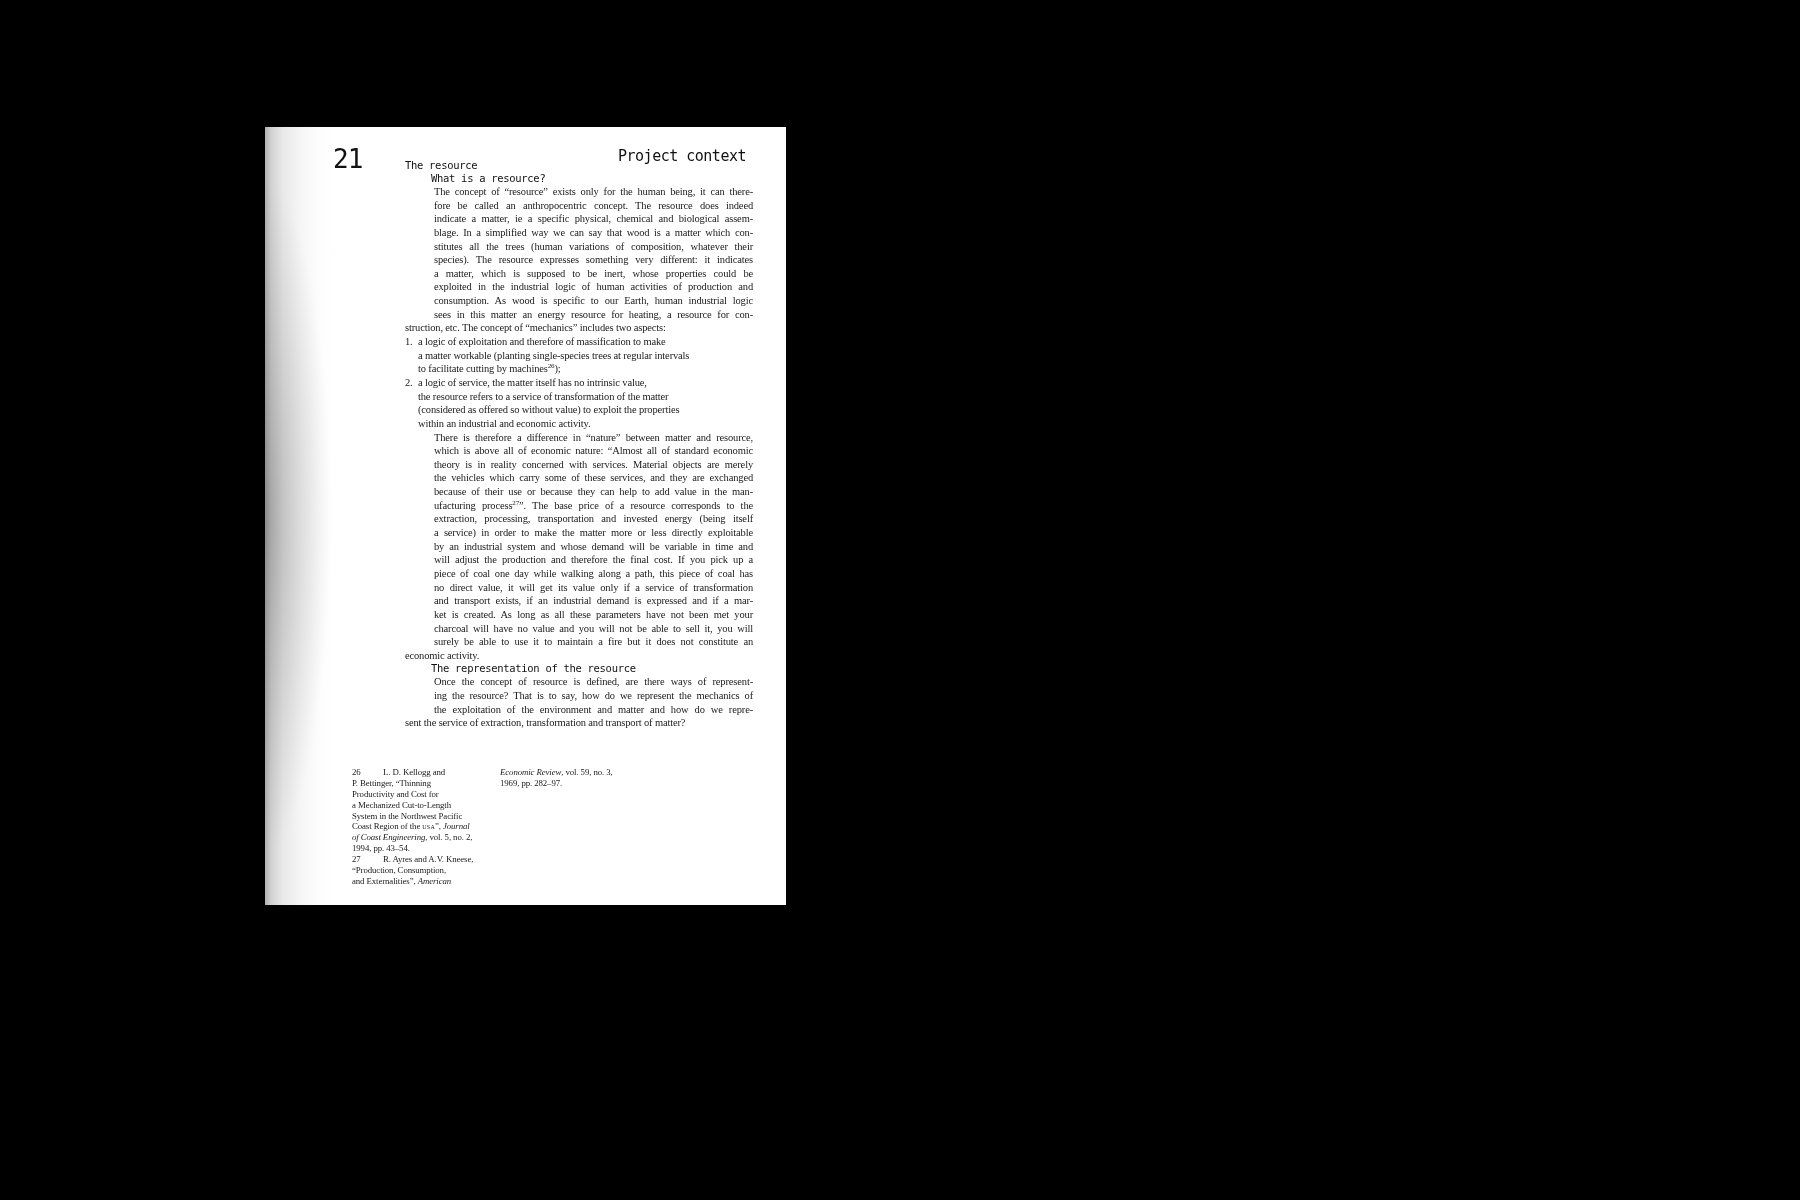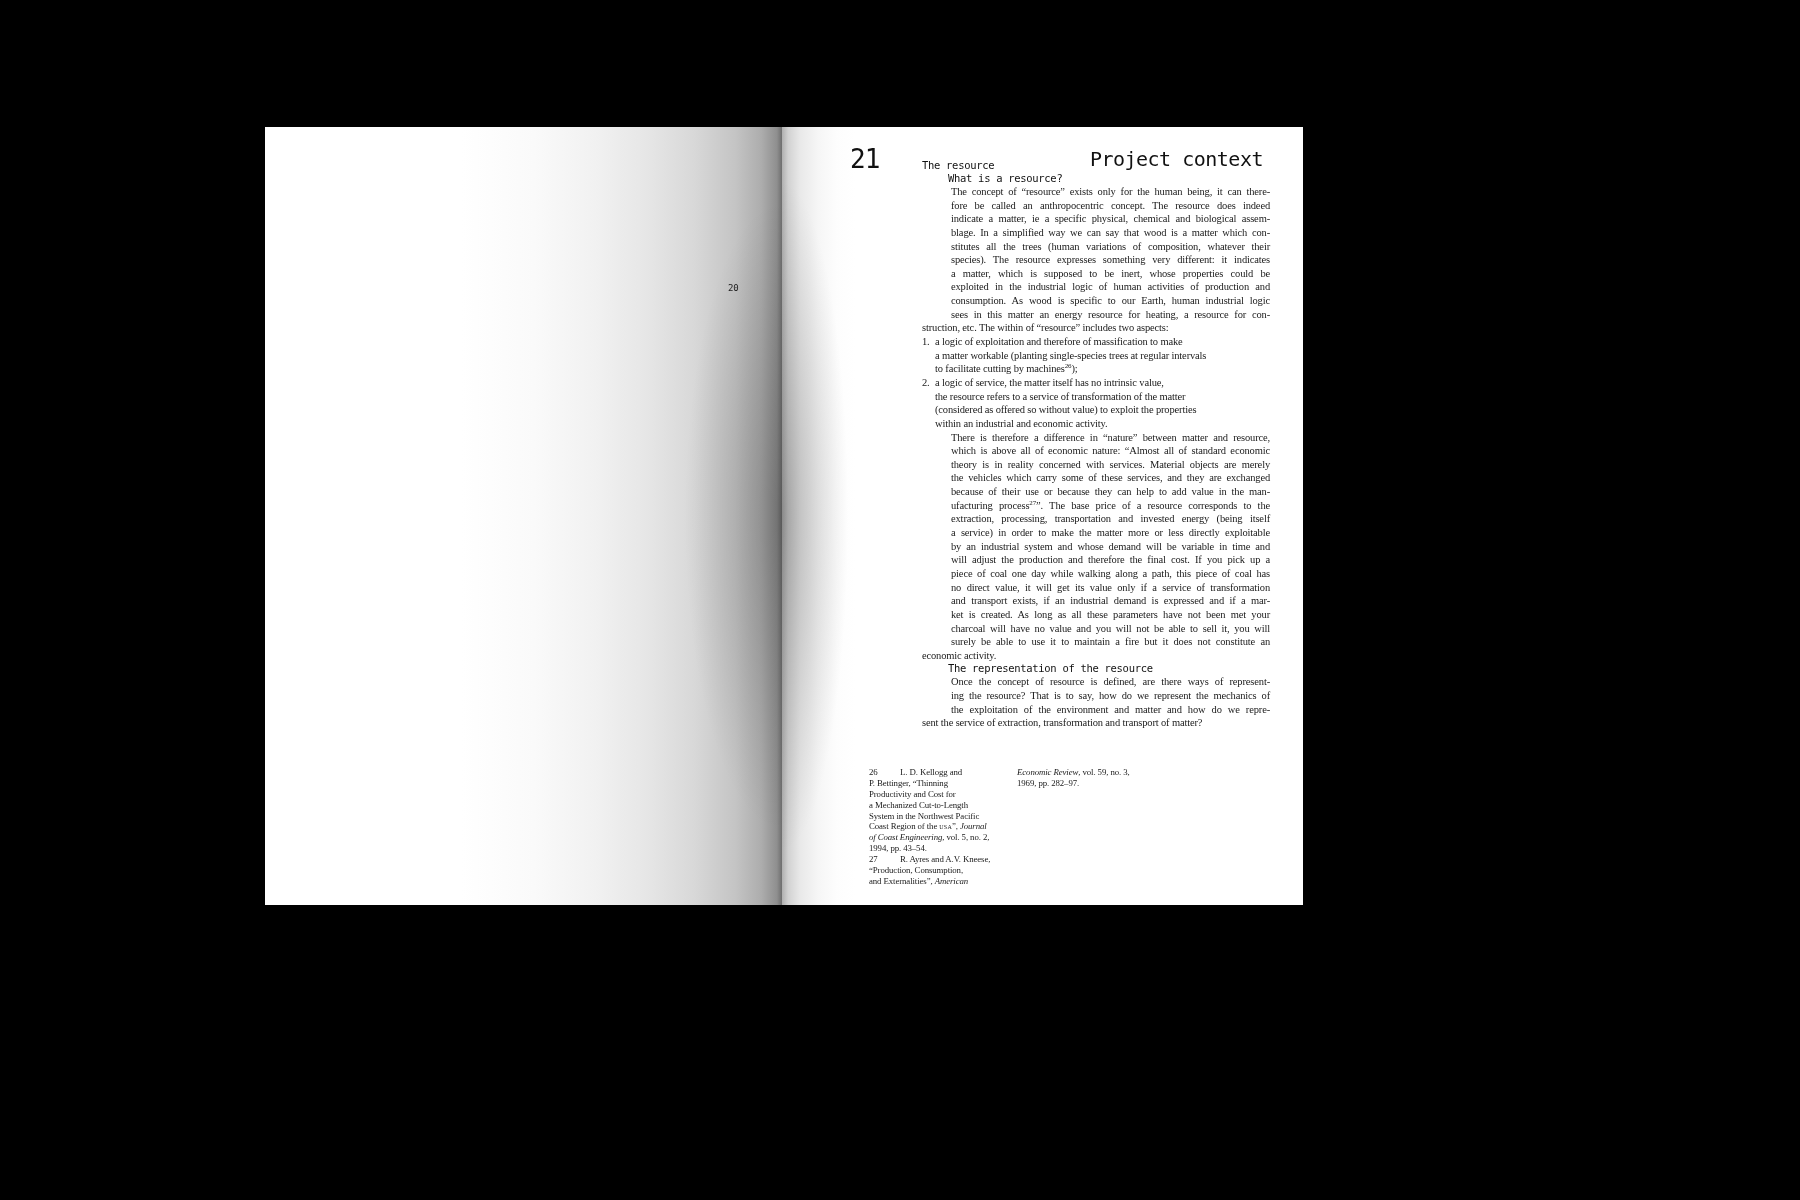--- a/index.html
+++ b/index.html
@@ -39,21 +39,21 @@
     font-size:9px;font-weight:500;letter-spacing:-0.2px;color:#1c1c1c;
   }
   .pn-right{
     position:absolute;left:68px;top:17px;
     font-family:"DejaVu Sans Mono", monospace;
     font-size:26px;font-weight:500;letter-spacing:-1px;color:#111;
   }
   .section-title{
     position:absolute;top:20px;right:40px;
     font-family:"DejaVu Sans Mono", monospace;
-    font-size:20px;font-weight:500;letter-spacing:-0.5px;color:#111;
+    font-size:15px;font-weight:500;letter-spacing:-0.5px;color:#111;
     white-space:nowrap;
   }
   .column{
     position:absolute;left:140px;top:32px;width:348px;color:#1a1a1a;
   }
   .running-header{
     font-family:"DejaVu Sans Mono", monospace;
     font-size:10.5px;font-weight:500;letter-spacing:-0.3px;color:#111;
     height:13px;line-height:13px;white-space:nowrap;
   }
@@ -82,45 +82,41 @@
     font-size:8.8px;letter-spacing:-0.1px;
     height:10.9px;line-height:10.9px;white-space:nowrap;margin-left:21px;
   }
 </style>
 </head>
 <body>
 
 <div class="stage">
   <div class="spread">
 
-    <div class="page page-left">
-      <div class="gutter-shade-left"></div>
-      <div class="pn-left">20</div>
-    </div>
 
     <div class="page page-right">
       <div class="gutter-shade-right"></div>
       <div class="pn-right">21</div>
       <div class="section-title">Project context</div>
 
       <div class="column">
         <div class="running-header">The resource</div>
         <div id="blocks">
             <div class="subhead">What is a resource?</div>
             <div class="bline just"><span>The concept of “resource” exists only for the human being, it can there-</span></div>
             <div class="bline just"><span>fore be called an anthropocentric concept. The resource does indeed</span></div>
             <div class="bline just"><span>indicate a matter, ie a specific physical, chemical and biological assem-</span></div>
             <div class="bline just"><span>blage. In a simplified way we can say that wood is a matter which con-</span></div>
             <div class="bline just"><span>stitutes all the trees (human variations of composition, whatever their</span></div>
             <div class="bline just"><span>species). The resource expresses something very different: it indicates</span></div>
             <div class="bline just"><span>a matter, which is supposed to be inert, whose properties could be</span></div>
             <div class="bline just"><span>exploited in the industrial logic of human activities of production and</span></div>
             <div class="bline just"><span>consumption. As wood is specific to our Earth, human industrial logic</span></div>
             <div class="bline just"><span>sees in this matter an energy resource for heating, a resource for con-</span></div>
-            <div class="bline"><span>struction, etc. The within of “resource” includes two aspects:</span></div>
+            <div class="bline"><span>struction, etc. The concept of “mechanics” includes two aspects:</span></div>
             <div class="bline li"><span class="marker">1.</span><span>a logic of exploitation and therefore of massification to make</span></div>
             <div class="bline li"><span>a matter workable (planting single-species trees at regular intervals</span></div>
             <div class="bline li"><span>to facilitate cutting by machines</span><span class="sup">26</span><span>);</span></div>
             <div class="bline li"><span class="marker">2.</span><span>a logic of service, the matter itself has no intrinsic value,</span></div>
             <div class="bline li"><span>the resource refers to a service of transformation of the matter</span></div>
             <div class="bline li"><span>(considered as offered so without value) to exploit the properties</span></div>
             <div class="bline li"><span>within an industrial and economic activity.</span></div>
             <div class="bline just"><span>There is therefore a difference in “nature” between matter and resource,</span></div>
             <div class="bline just"><span>which is above all of economic nature: “Almost all of standard economic</span></div>
             <div class="bline just"><span>theory is in reality concerned with services. Material objects are merely</span></div>

